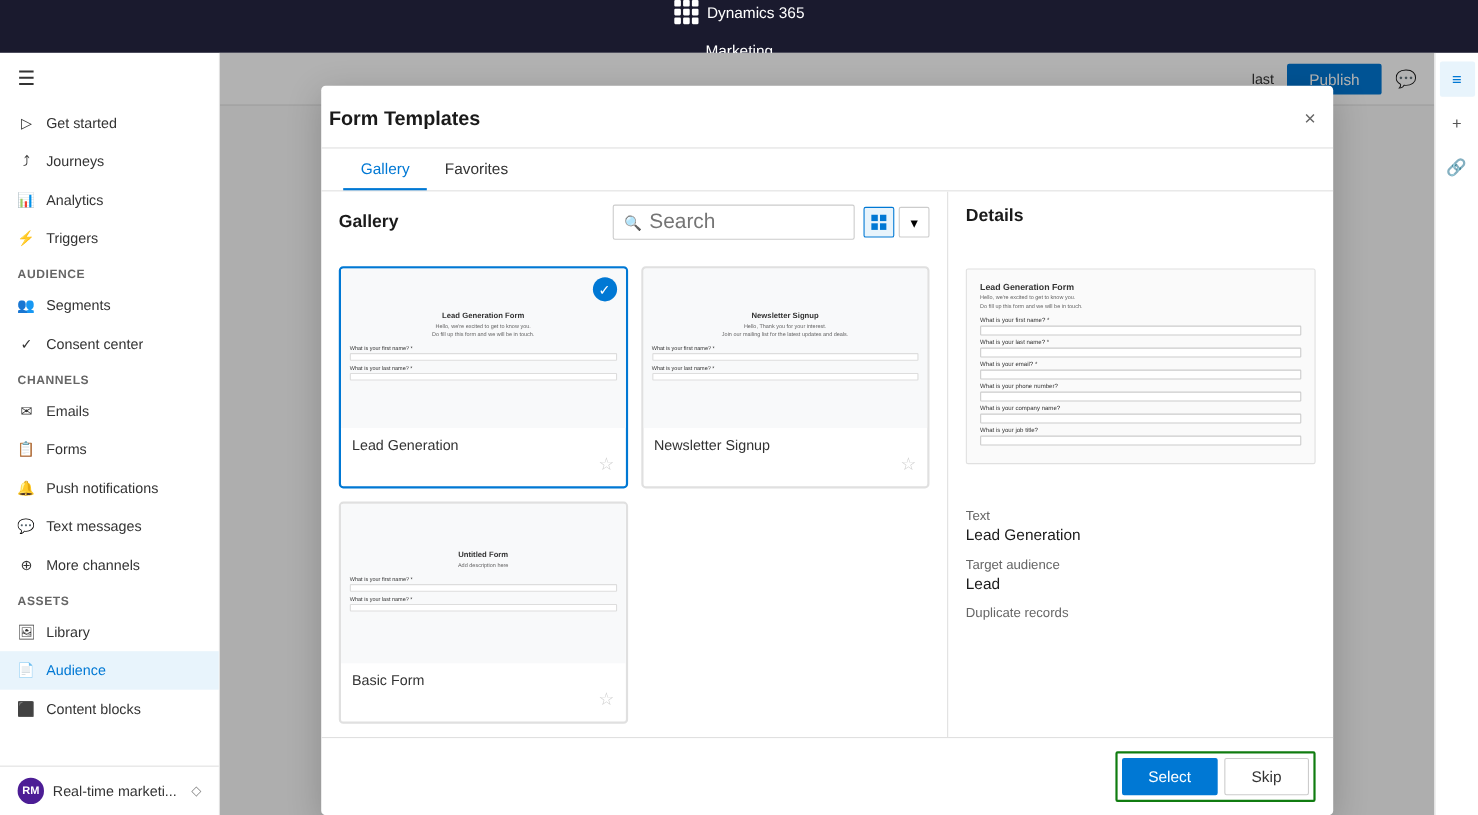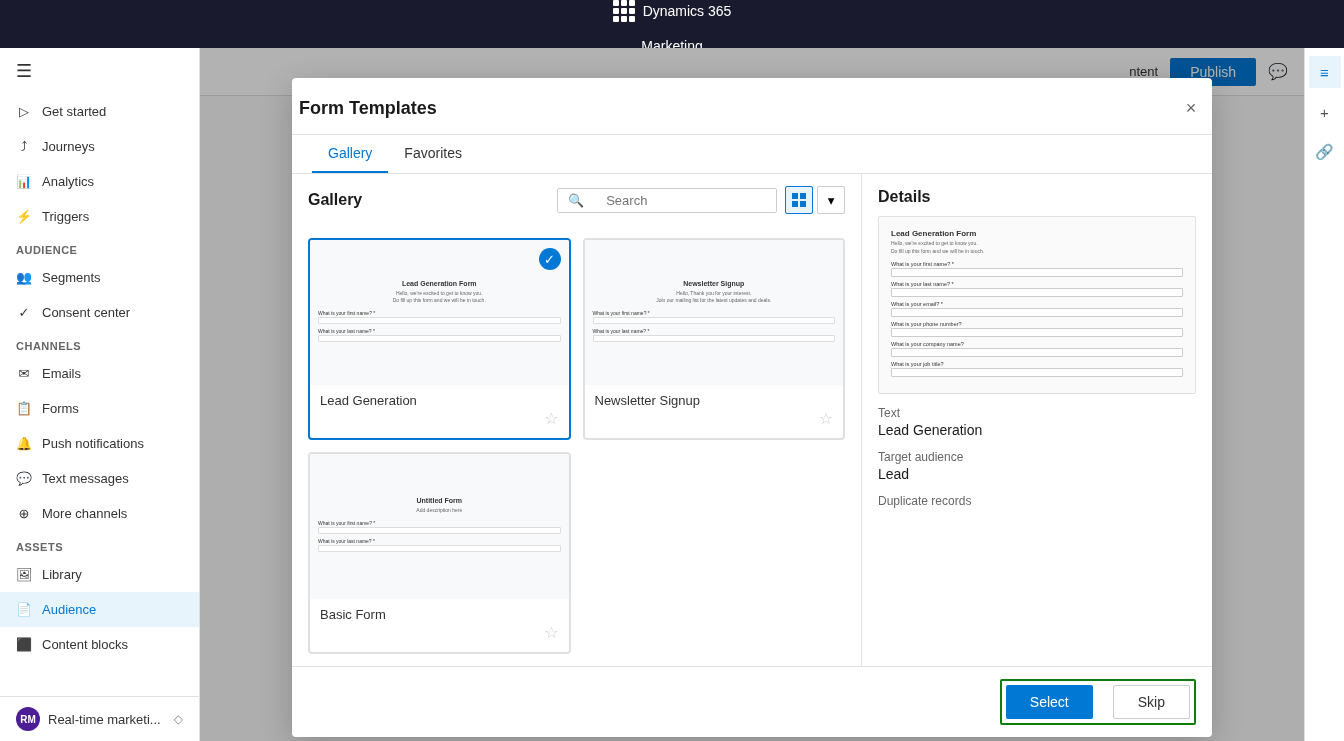--- a/index.html
+++ b/index.html
@@ -54,58 +54,58 @@
     .modal-tab.active { color: #0078d4; border-bottom-color: #0078d4; font-weight: 500; }
 
     
     .modal-body { display: flex; flex: 1; overflow: hidden; }
 
     
     .gallery-section { flex: 0 0 570px; border-right: 1px solid #e0e0e0; display: flex; flex-direction: column; overflow: hidden; }
     .gallery-toolbar { display: flex; align-items: center; padding: 12px 16px; gap: 8px; flex-shrink: 0; }
     .gallery-title { font-size: 16px; font-weight: 600; color: #1a1a1a; flex: 1; }
     .search-box { display: flex; align-items: center; gap: 6px; border: 1px solid #ccc; border-radius: 2px; padding: 4px 10px; flex: 1; max-width: 220px; }
-    .search-box input { border: none; outline: none; font-size: 13px; width: 100%; margin-left: 16px; }
+    .search-box input { border: none; outline: none; font-size: 19px; width: 100%; }
     .view-toggle { display: flex; align-items: center; gap: 4px; }
     .view-btn { width: 28px; height: 28px; border: 1px solid #ccc; background: white; cursor: pointer; display: flex; align-items: center; justify-content: center; border-radius: 2px; }
     .view-btn.active { background: #e8f4fc; border-color: #0078d4; }
     .gallery-grid { display: grid; grid-template-columns: 1fr 1fr; gap: 12px; padding: 12px 16px; overflow-y: auto; flex: 1; }
 
     
     .template-card { border: 2px solid #e0e0e0; border-radius: 4px; cursor: pointer; overflow: hidden; position: relative; background: white; }
     .template-card.selected { border-color: #0078d4; }
     .template-card .check-badge { position: absolute; top: 8px; right: 8px; width: 22px; height: 22px; border-radius: 50%; background: #0078d4; color: white; display: flex; align-items: center; justify-content: center; font-size: 13px; z-index: 2; }
     .template-card .fav-icon { position: absolute; bottom: 10px; right: 10px; color: #ccc; font-size: 16px; cursor: pointer; z-index: 2; }
     .template-preview { height: 145px; background: #f8f9fa; display: flex; align-items: center; justify-content: center; overflow: hidden; padding: 8px; }
     .template-preview .mini-form { width: 100%; font-size: 6px; color: #333; }
     .mini-form-title { font-size: 7px; font-weight: 700; text-align: center; margin-bottom: 3px; }
     .mini-form-subtitle { font-size: 5px; text-align: center; color: #666; margin-bottom: 6px; line-height: 1.4; }
     .mini-form-field { margin-bottom: 4px; }
     .mini-form-label { font-size: 5px; color: #333; margin-bottom: 1px; }
     .mini-form-input { height: 7px; background: white; border: 1px solid #ddd; border-radius: 1px; width: 100%; }
     .template-name { font-size: 13px; font-weight: 500; color: #333; padding: 8px 10px 30px; }
 
     
-    .details-section { flex: 1; display: flex; flex-direction: column; overflow: hidden; }
+    .details-section { flex: 1; display: flex; flex-direction: column; overflow: hidden; gap: 28px; }
     .details-title { font-size: 16px; font-weight: 600; padding: 14px 16px 10px; color: #1a1a1a; flex-shrink: 0; }
     .details-preview { margin: 0 16px 12px; border: 1px solid #e0e0e0; border-radius: 2px; background: #fafafa; padding: 12px; flex-shrink: 0; }
     .details-form-preview { font-size: 6px; color: #333; }
     .details-form-title { font-size: 8px; font-weight: 700; margin-bottom: 2px; }
     .details-form-sub { font-size: 5px; color: #666; margin-bottom: 6px; line-height: 1.5; }
     .details-field { margin-bottom: 4px; }
     .details-field-label { font-size: 5.5px; color: #333; margin-bottom: 1px; }
     .details-field-input { height: 9px; background: white; border: 1px solid #ccc; border-radius: 1px; width: 100%; }
     .details-meta { padding: 0 16px; overflow-y: auto; flex: 1; }
     .meta-row { margin-bottom: 12px; }
     .meta-label { font-size: 12px; color: #666; margin-bottom: 2px; }
     .meta-value { font-size: 14px; color: #1a1a1a; font-weight: 500; }
 
     
     .modal-footer { display: flex; align-items: center; justify-content: flex-end; padding: 12px 16px; border-top: 1px solid #e0e0e0; gap: 8px; flex-shrink: 0; }
-    .footer-action-box { border: 2px solid #107c10; border-radius: 2px; padding: 4px; display: flex; gap: 20px; }
+    .footer-action-box { border: 2px solid #107c10; border-radius: 2px; padding: 4px; display: flex; gap: 6px; }
     .btn-select { background: #0078d4; color: white; border: none; padding: 8px 24px; border-radius: 2px; cursor: pointer; font-size: 14px; font-weight: 500; }
     .btn-skip { background: white; color: #333; border: 1px solid #ccc; padding: 8px 24px; border-radius: 2px; cursor: pointer; font-size: 14px; }
 
     
     .right-sidebar { width: 40px; background: white; border-left: 1px solid #e0e0e0; display: flex; flex-direction: column; align-items: center; padding: 8px 0; gap: 8px; flex-shrink: 0; }
     .right-sidebar-icon { width: 32px; height: 32px; display: flex; align-items: center; justify-content: center; cursor: pointer; color: #555; border-radius: 2px; font-size: 15px; }
     .right-sidebar-icon.active { background: #e8f4fc; color: #0078d4; }
   </style>
 </head>
 <body>
@@ -213,21 +213,21 @@
         <div class="sidebar-avatar">RM</div>
         <span>Real-time marketi...</span>
         <span style="margin-left:auto; color:#888; font-size:12px;">◇</span>
       </div>
     </div>
   </div>
 
   <div class="content-area">
     <div class="content-header">
       <div class="content-header-spacer"></div>
-      <span style="font-size:13px;color:#333;">ntent</span>
+      <span style="font-size:13px;color:#333;">last</span>
       <button class="publish-btn">Publish</button>
       <span class="topbar-icon" style="color:#333;">💬</span>
     </div>
 
     <div class="modal-overlay">
       <div class="modal">
 
         <div class="modal-header">
           <span class="modal-title">Form Templates</span>
           <button class="modal-close">×</button>

